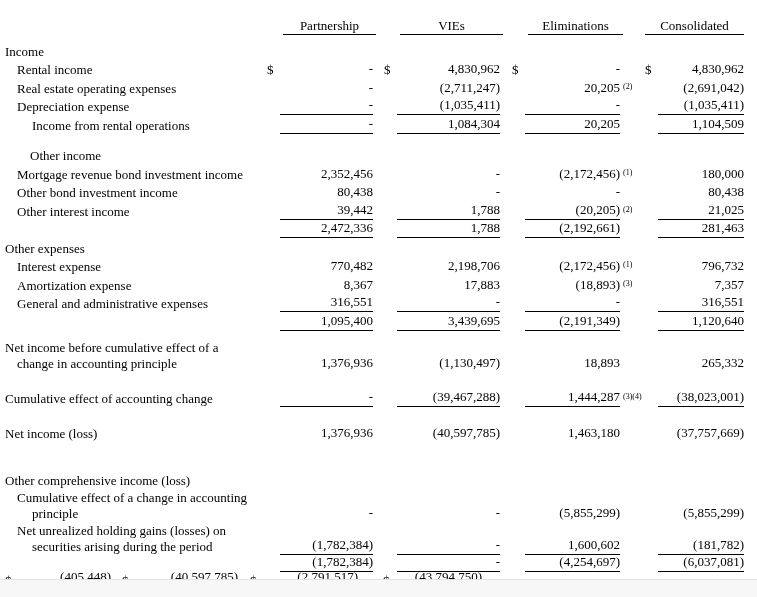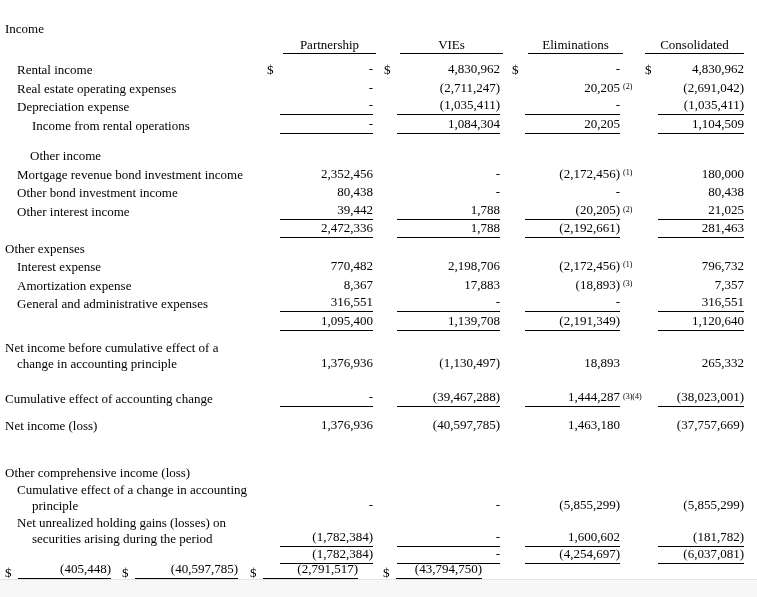--- a/index.html
+++ b/index.html
@@ -33,46 +33,46 @@
   .cs{width:22px;flex:none;font-size:8px;line-height:10px;padding-left:3px;position:relative;top:-5px;white-space:nowrap;overflow:visible;}
   .csp{width:22px;flex:none;}
   .ru .cv{border-bottom:1px solid #000;}
   .rd .cv{border-bottom:3px double #000;}
   .hrow{height:auto;margin-bottom:6px;}
   .hcell{flex:none;text-align:center;border-bottom:1px solid #000;padding-bottom:1px;line-height:15px;}
   .h4{width:99px;}
   .mt8{margin-top:8px;}
   .mt12{margin-top:12px;margin-left:25px;}
   .mt13{margin-top:29px;}
-  .mt16{margin-top:8px;}
+  .mt16{margin-top:16px;}
   .mt17{margin-top:17px;justify-content:space-between;}
   .bottom-strip{
     position:absolute;left:0;right:0;bottom:0;height:17px;
     background:#f7f7f7;border-top:1px solid #e3e3e3;
   }
 </style>
 </head>
 <body>
 
 <div class="page">
 
-  <div class="row sec">
-    <div class="lbl">Income</div>
-  </div>
-
   <div class="row hrow">
     <div class="lbl"></div>
     <span class="cd"></span>
     <span class="hcell v1">Partnership</span>
     <span class="cd g2"></span>
     <span class="hcell v2">VIEs</span>
     <span class="cd g3"></span>
     <span class="hcell v3">Eliminations</span>
     <span class="csp"></span>
     <span class="hcell h4">Consolidated</span>
+  </div>
+
+  <div class="row sec">
+    <div class="lbl">Income</div>
   </div>
 
   <div class="row">
     <div class="lbl i1">Rental income</div>
     <span class="cd">$</span>
     <span class="cv v1">-</span>
     <span class="cd g2">$</span>
     <span class="cv v2">4,830,962</span>
     <span class="cd g3">$</span>
     <span class="cv v3">-</span>
@@ -217,21 +217,21 @@
     <span class="cs"></span>
     <span class="cd"></span>
     <span class="cv v4">316,551</span>
   </div>
 
   <div class="row ru">
     <div class="lbl"></div>
     <span class="cd"></span>
     <span class="cv v1">1,095,400</span>
     <span class="cd g2"></span>
-    <span class="cv v2">1,139,708</span>
+    <span class="cv v2">3,439,695</span>
     <span class="cd g3"></span>
     <span class="cv v3">(2,191,349)</span>
     <span class="cs"></span>
     <span class="cd"></span>
     <span class="cv v4">1,120,640</span>
   </div>
 
   <div class="row tall mt8">
     <div class="lbl">
       <div>Net income before cumulative effect of a</div>

